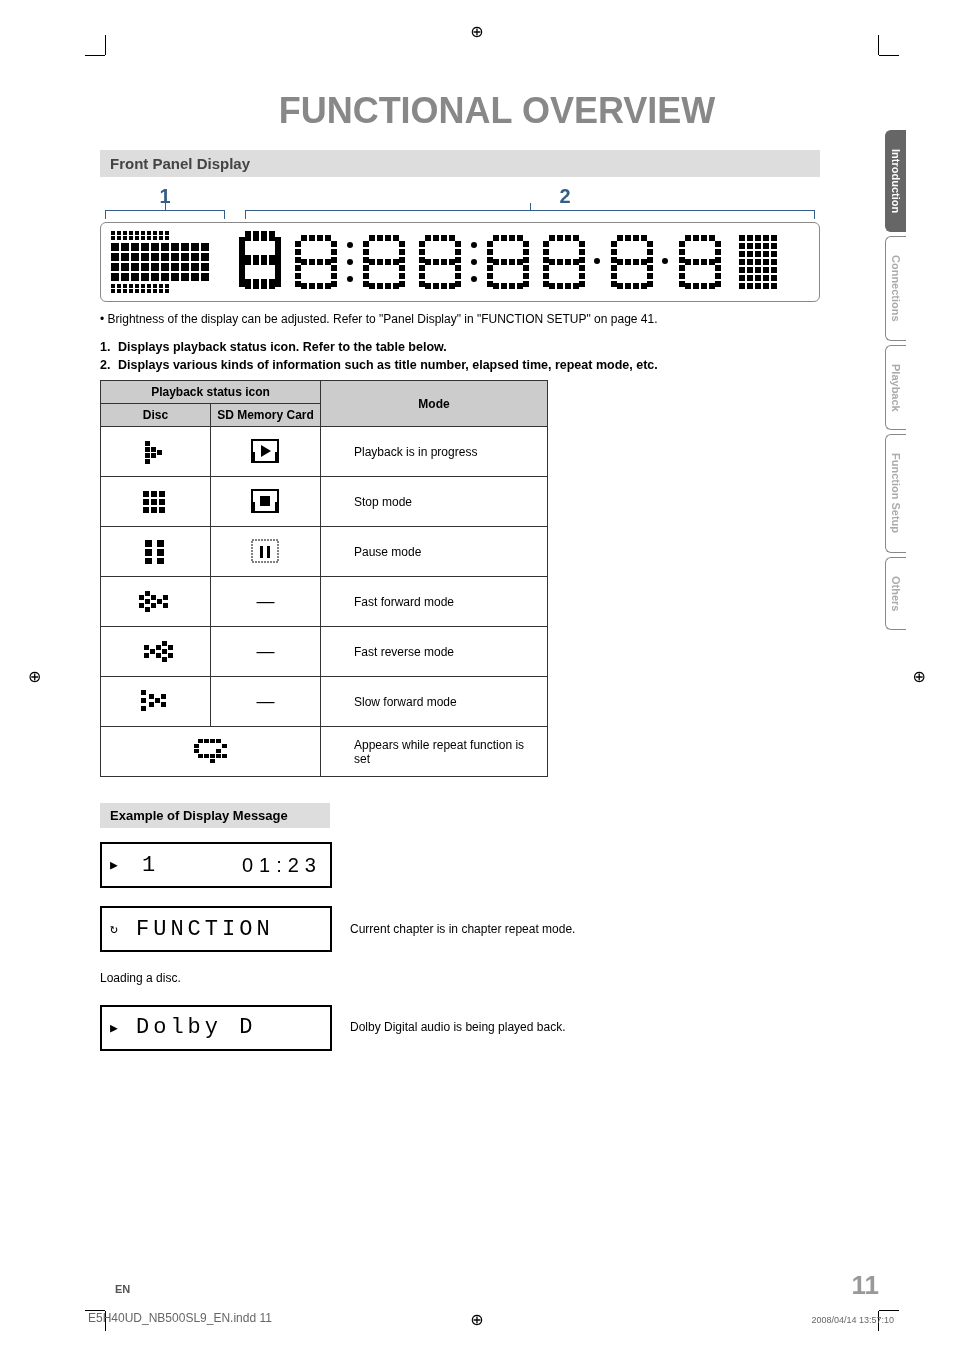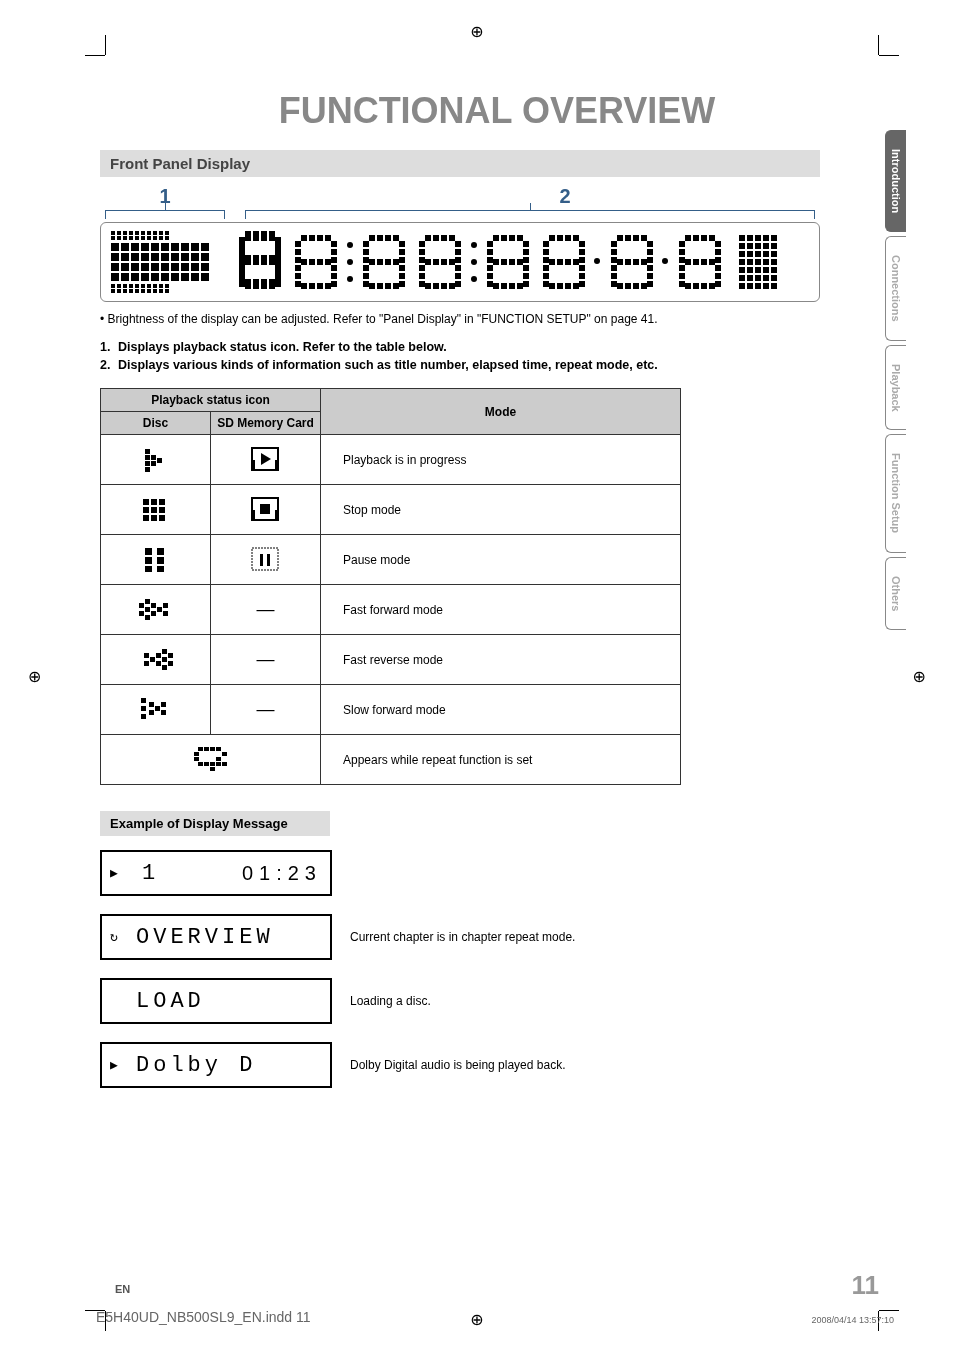--- a/index.html
+++ b/index.html
@@ -31,41 +31,41 @@
   .bracket::before, .bracket::after { content:""; position:absolute; top:0; width:1px; height:8px; background:#345E88;}
   .bracket::before { left:0; } .bracket::after { right:0; }
   .bracket .tick { position:absolute; left:50%; top:-8px; width:1px; height:8px; background:#345E88; }
   .b1 { width:120px; margin-left:5px; }
   .b2 { flex:1; margin-left:20px; margin-right:5px; }
   .panel-box { border:1px solid #888; border-radius:6px; width:100%; height:80px; padding:8px 10px; display:flex; align-items:center; gap:18px; }
   .bullet-note { font-size:12px; margin:6px 0 14px 0; width:720px; }
   .numbered { width:720px; font-size:12.5px; font-weight:bold; margin-bottom:4px; }
   .numbered span.num { display:inline-block; width:18px; }
 
-  table.status { border-collapse:collapse; margin-top:16px; width:581px; }
+  table.status { border-collapse:collapse; margin-top:8px; width:448px; }
   table.status th, table.status td { border:1px solid #333; font-size:12px; }
   table.status th { background:#ccc; font-weight:bold; padding:4px 6px; }
   table.status td { padding:10px 12px; vertical-align:middle; }
   table.status td.icon { text-align:center; width:110px; height:50px; }
-  table.status td.desc { padding-left:22px; }
+  table.status td.desc { padding-left:33px; }
   .icon svg { display:block; margin:0 auto; }
 
   .example-bar { background:#ddd; font-weight:bold; font-size:13px; padding:5px 10px; width:230px; margin-top:26px; margin-bottom:14px; }
   .example-row { display:flex; align-items:center; gap:18px; margin-bottom:18px; }
   .lcd-box { border:2px solid #000; width:232px; height:46px; display:flex; align-items:center; padding:0 8px; font-family:"Courier New", monospace; }
   .lcd-small-icon { width:18px; display:inline-block; }
   .ex-desc { font-size:12px; max-width:380px; line-height:1.4; }
 
   .side-tabs { position:absolute; right:48px; top:130px; display:flex; flex-direction:column; gap:4px; }
   .tab { writing-mode:vertical-rl; font-size:11px; font-weight:bold; padding:18px 4px; border:1px solid #888; border-right:none; border-radius:6px 0 0 6px; background:#fff; color:#aaa; text-align:center; }
   .tab.active { background:#666; color:#fff; border-color:#666; }
 
   .page-num { position:absolute; right:75px; bottom:50px; font-size:26px; font-weight:bold; color:#999; }
   .en-label { position:absolute; left:115px; bottom:56px; font-size:11px; font-weight:bold; color:#555; }
-  .footer-left { position:absolute; left:96px; bottom:26px; font-size:14px; color:#666;text-align:right; }
+  .footer-left { position:absolute; left:88px; bottom:26px; font-size:12px; color:#666;text-align:right; }
   .footer-right { position:absolute; right:60px; bottom:26px; font-size:9px; color:#666; }
   .rightnum { letter-spacing:6px; font-family:Liberation Sans, sans-serif; font-size:20px; padding-left:6px;}
   .dotted-char { font-family:"Courier New",monospace; letter-spacing:4px; font-size:22px; }
 </style>
 </head>
 <body>
 
 <span class="reg-mark reg-top">⊕</span>
 <span class="reg-mark reg-left">⊕</span>
 <span class="reg-mark reg-right">⊕</span>
@@ -413,29 +413,26 @@
   <div class="lcd-box">
     <span class="lcd-small-icon">▶</span>
     <span class="dotted-char" style="padding-left:14px;">1</span>
     <span class="rightnum" style="text-align:right; flex:1;">01:23</span>
   </div>
 </div>
 
 <div class="example-row">
   <div class="lcd-box">
     <span class="lcd-small-icon">↻</span>
-    <span class="dotted-char" style="padding-left:8px;">OVERVIEW</span>
+    <span class="dotted-char" style="padding-left:8px;">FUNCTION</span>
   </div>
   <div class="ex-desc">Current chapter is in chapter repeat mode.</div>
 </div>
 
 <div class="example-row">
-  <div class="lcd-box">
-    <span class="dotted-char" style="padding-left:26px;">LOAD</span>
-  </div>
   <div class="ex-desc">Loading a disc.</div>
 </div>
 
 <div class="example-row">
   <div class="lcd-box">
     <span class="lcd-small-icon">▶</span>
     <span class="dotted-char" style="padding-left:8px;">Dolby D</span>
   </div>
   <div class="ex-desc">Dolby Digital audio is being played back.</div>
 </div>

